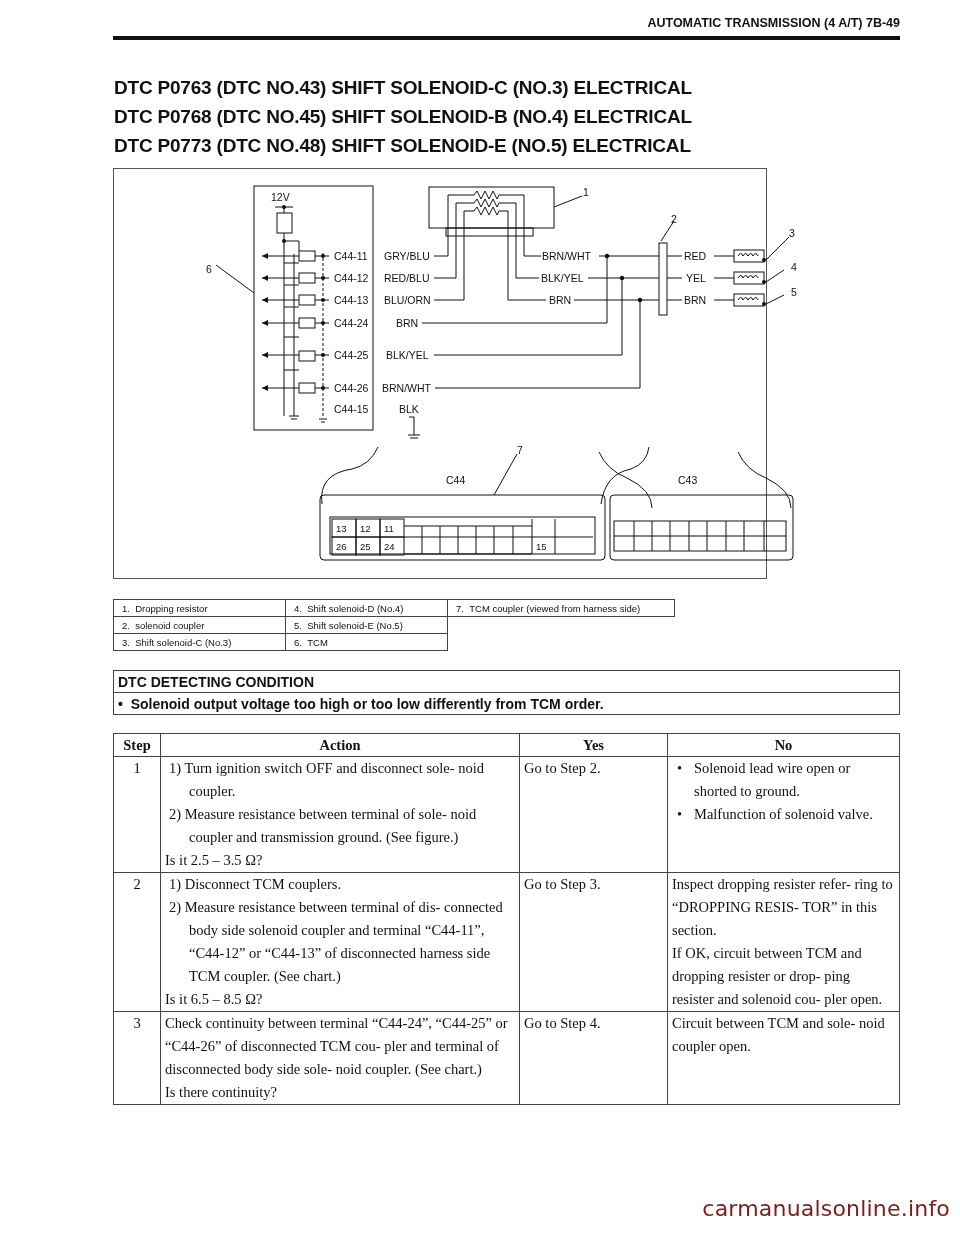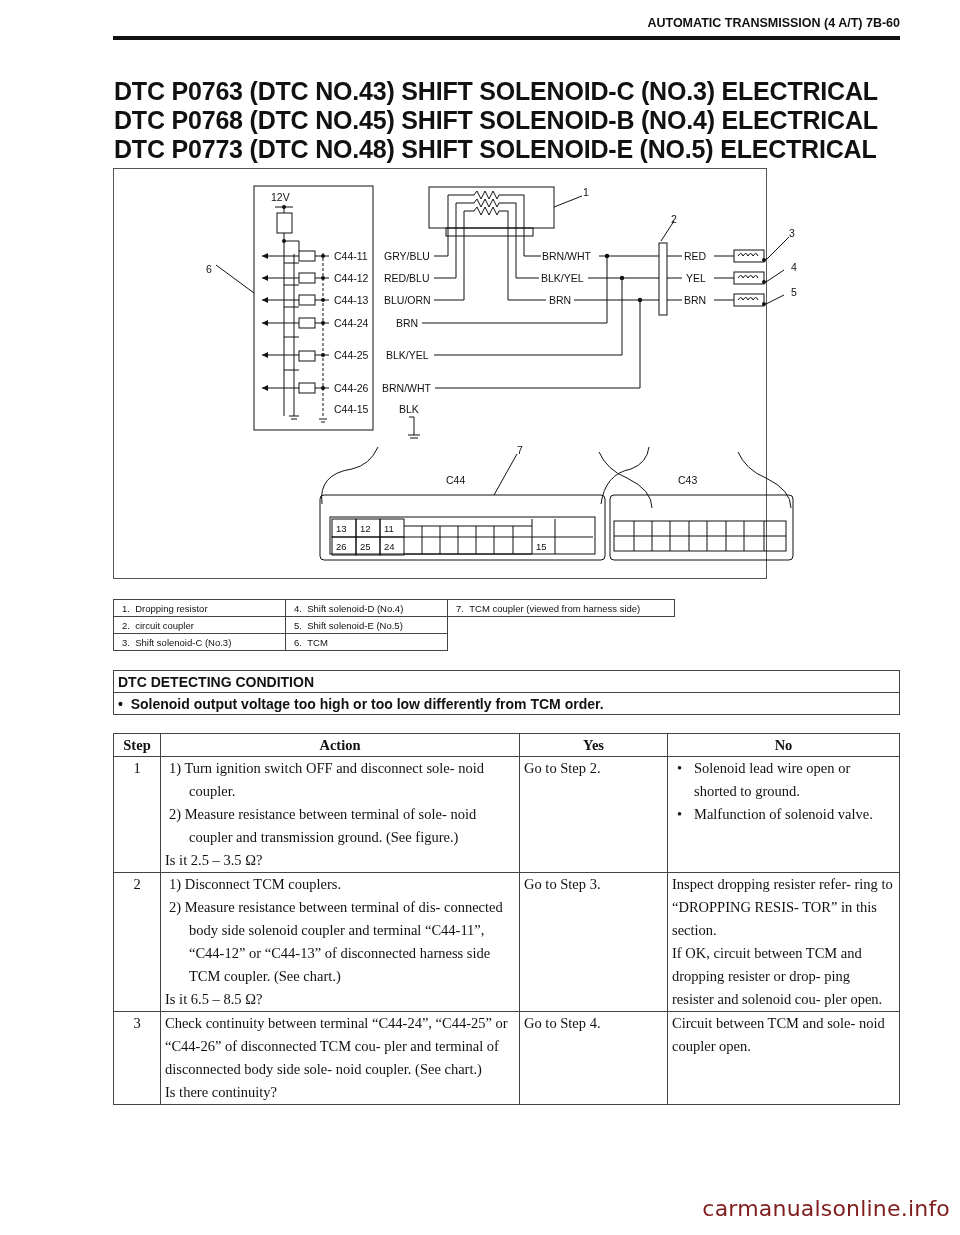--- a/index.html
+++ b/index.html
@@ -1,19 +1,19 @@
 <!DOCTYPE html>
 <html><head>
 <meta charset="utf-8">
 <style>
   html, body { margin:0; padding:0; background:#ffffff; }
   body { width:960px; height:1235px; position:relative; overflow:hidden; font-family:"Liberation Sans", sans-serif; color:#111; }
   .hdr { position:absolute; left:113px; top:14px; width:787px; height:22px; border-bottom:4px solid #111; }
   .hdr-title { position:absolute; right:0; top:2px; font-weight:bold; font-size:12.5px; letter-spacing:0; }
-  .h1 { position:absolute; left:114px; font-weight:bold; font-size:25px; letter-spacing:-0.2px; white-space:nowrap; }
+  .h1 { position:absolute; left:114px; font-weight:bold; font-size:19px; letter-spacing:-0.2px; white-space:nowrap; }
   .figure { position:absolute; left:113px; top:168px; width:654px; height:411px; border:1px solid #555; box-sizing:border-box; }
   .figure svg { position:absolute; left:0; top:0; }
   .svgt { font-family:"Liberation Sans", sans-serif; font-size:10.5px; fill:#111; }
   .legend { position:absolute; left:113px; top:599px; border-collapse:collapse; font-size:9.5px; }
   .legend td { border:1px solid #444; padding:1px 8px 1px 8px; height:14px; white-space:nowrap; }
   .cond { position:absolute; left:113px; top:670px; width:787px; border-collapse:collapse; font-size:14px;font-weight:bold; }
   .cond td { border:1px solid #444; padding:1px 4px; height:19px; }
   .steps { position:absolute; left:113px; top:733px; width:787px; border-collapse:collapse; font-size:14.5px; line-height:23px;font-family:Liberation Serif, serif; }
   .steps th, .steps td { border:1px solid #444; vertical-align:top; }
   .steps th { font-weight:bold; text-align:center; padding:0; height:22px; line-height:22px; }
@@ -21,21 +21,21 @@
   .steps td.step { text-align:center; }
   .sub { padding-left:24px; text-indent:-20px; }
   .bul { padding-left:22px; position:relative; }
   .bul::before { content:"\2022"; position:absolute; left:5px; }
   .wm { position:absolute; right:10px; top:1196px; font-size:22px; color:#7f1d1d; font-family:"DejaVu Sans", sans-serif; letter-spacing:0.2px; }
 </style>
 </head>
 <body>
 
 <div class="hdr">
-  <span class="hdr-title">AUTOMATIC TRANSMISSION (4 A/T) 7B-60</span>
+  <span class="hdr-title">AUTOMATIC TRANSMISSION (4 A/T) 7B-49</span>
 </div>
 
 <div class="h1" style="top:77px">DTC P0763 (DTC NO.43) SHIFT SOLENOID-C (NO.3) ELECTRICAL</div>
 <div class="h1" style="top:106px">DTC P0768 (DTC NO.45) SHIFT SOLENOID-B (NO.4) ELECTRICAL</div>
 <div class="h1" style="top:135px">DTC P0773 (DTC NO.48) SHIFT SOLENOID-E (NO.5) ELECTRICAL</div>
 
 <div class="figure">
   <svg width="786" height="411" viewBox="0 0 786 411">
     <g stroke="#111" stroke-width="1" fill="none">
 
@@ -244,21 +244,21 @@
 </div>
 
 <table class="legend">
   <tbody>
       <tr>
     <td style="width:155px"><span>1.</span>&nbsp;&nbsp;<span>Dropping resistor</span></td>
     <td style="width:145px"><span>4.</span>&nbsp;&nbsp;<span>Shift solenoid-D (No.4)</span></td>
     <td style="width:210px"><span>7.</span>&nbsp;&nbsp;<span>TCM coupler (viewed from harness side)</span></td>
   </tr>
   <tr>
-    <td><span>2.</span>&nbsp;&nbsp;<span>circuit coupler</span></td>
+    <td><span>2.</span>&nbsp;&nbsp;<span>solenoid coupler</span></td>
     <td><span>5.</span>&nbsp;&nbsp;<span>Shift solenoid-E (No.5)</span></td>
     <td style="border:none"></td>
   </tr>
   <tr>
     <td><span>3.</span>&nbsp;&nbsp;<span>Shift solenoid-C (No.3)</span></td>
     <td><span>6.</span>&nbsp;&nbsp;<span>TCM</span></td>
     <td style="border:none"></td>
   </tr>
 </tbody>
   </table>

